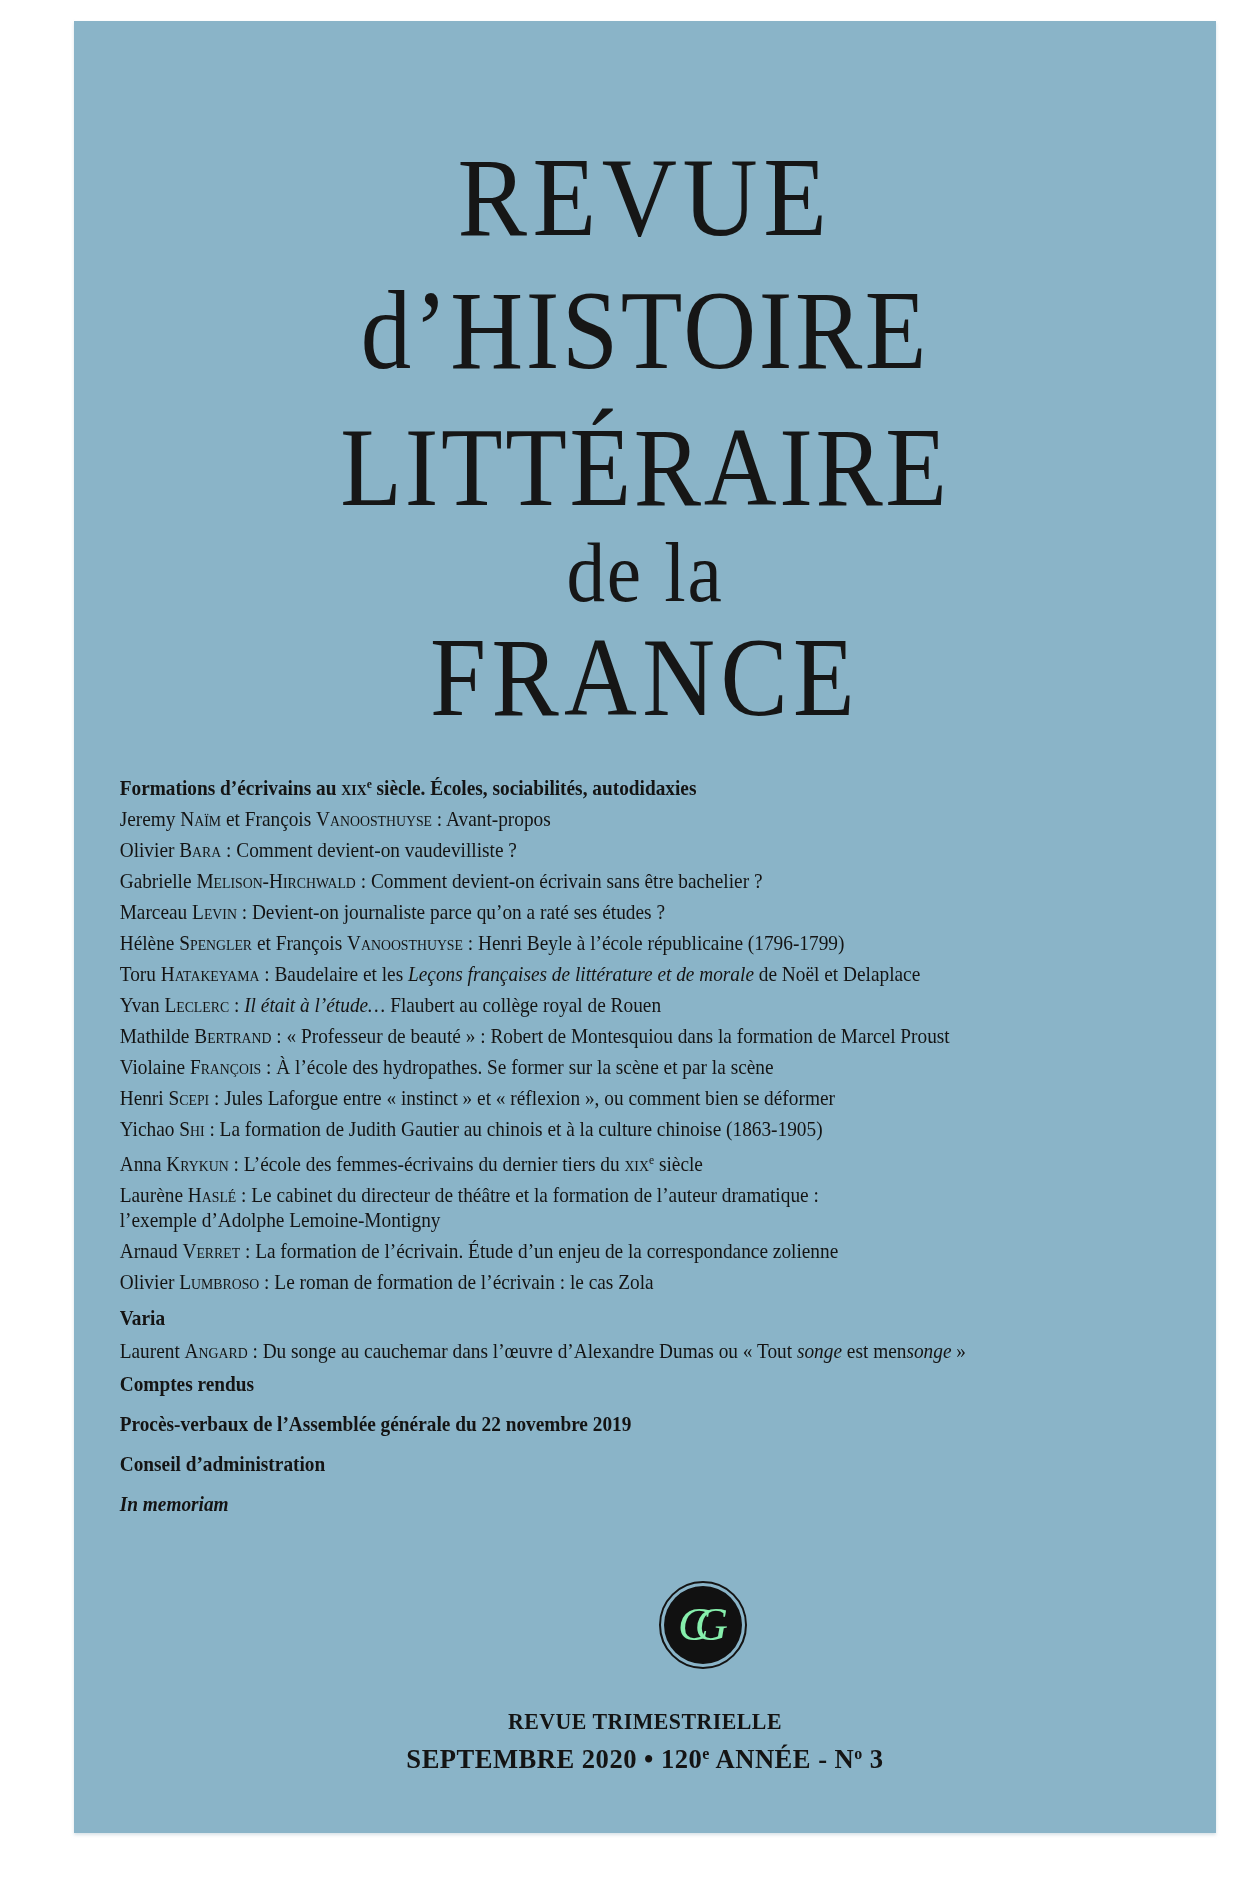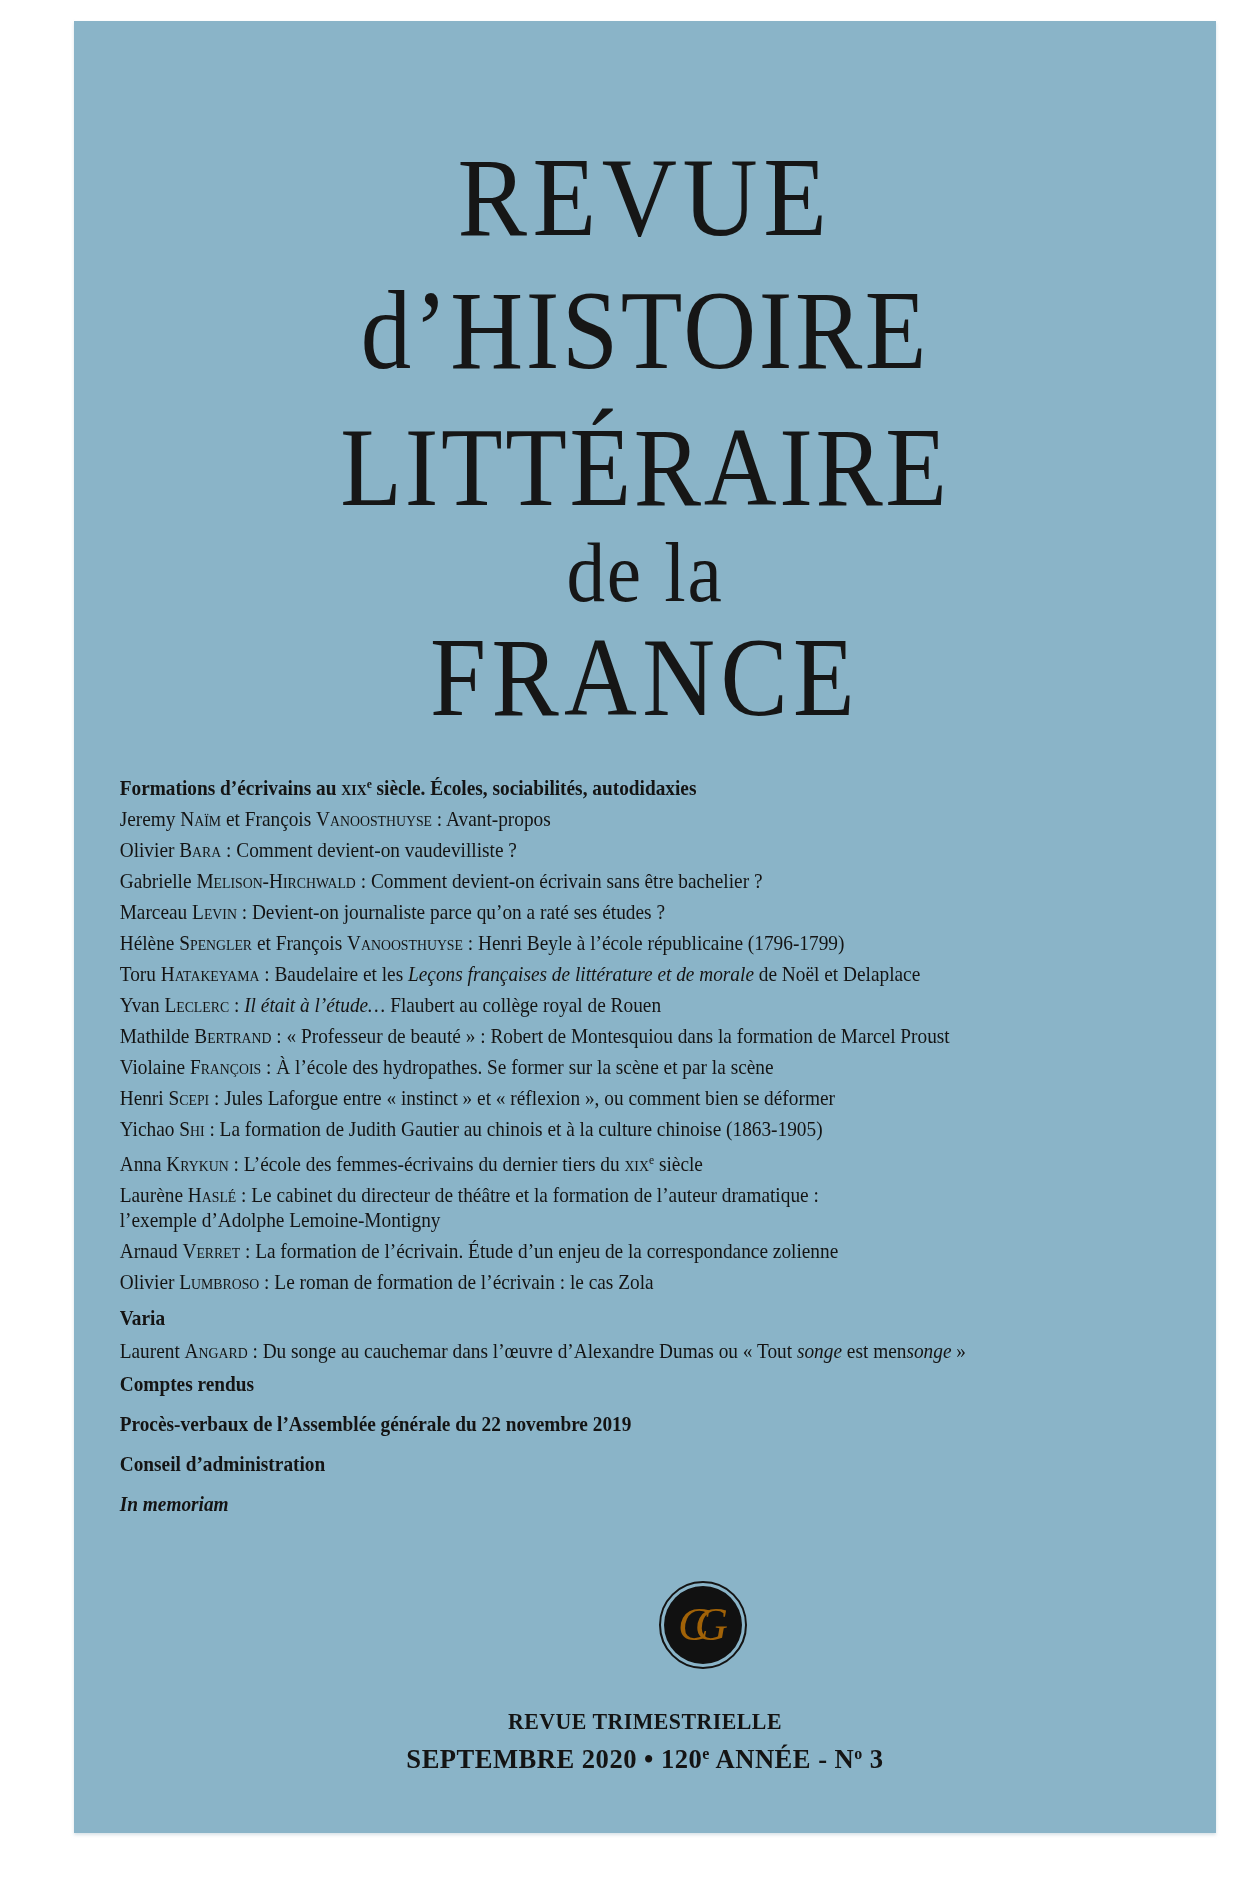--- a/index.html
+++ b/index.html
@@ -40,21 +40,21 @@
 
   .logo {
     position:absolute; left:585px; top:1560px; width:88px; height:88px; border-radius:50%;
     border:2px solid #141414; box-sizing:border-box; display:flex; align-items:center; justify-content:center;
   }
   .logo-inner {
     width:78px; height:78px; border-radius:50%; background:#111;
     display:flex; align-items:center; justify-content:center; position:relative;
   }
   .logo-text {
-    color:#a16207; font-family:"Liberation Serif","DejaVu Serif",serif; font-size:46px; font-style:italic;
+    color:#86efac; font-family:"Liberation Serif","DejaVu Serif",serif; font-size:46px; font-style:italic;
     letter-spacing:-14px; padding-right:14px; line-height:1;
   }
   .footer { position:absolute; left:0; width:100%; text-align:center; font-weight:bold; color:#141414; white-space:nowrap; }
   .f1 { top:1688px; font-size:23px; transform:scaleX(0.95); letter-spacing:0.5px; }
   .f2 { top:1722px; font-size:28px; transform:scaleX(0.95); letter-spacing:0.5px; }
 </style>
 </head>
 <body>
 
 <div class="cover">

